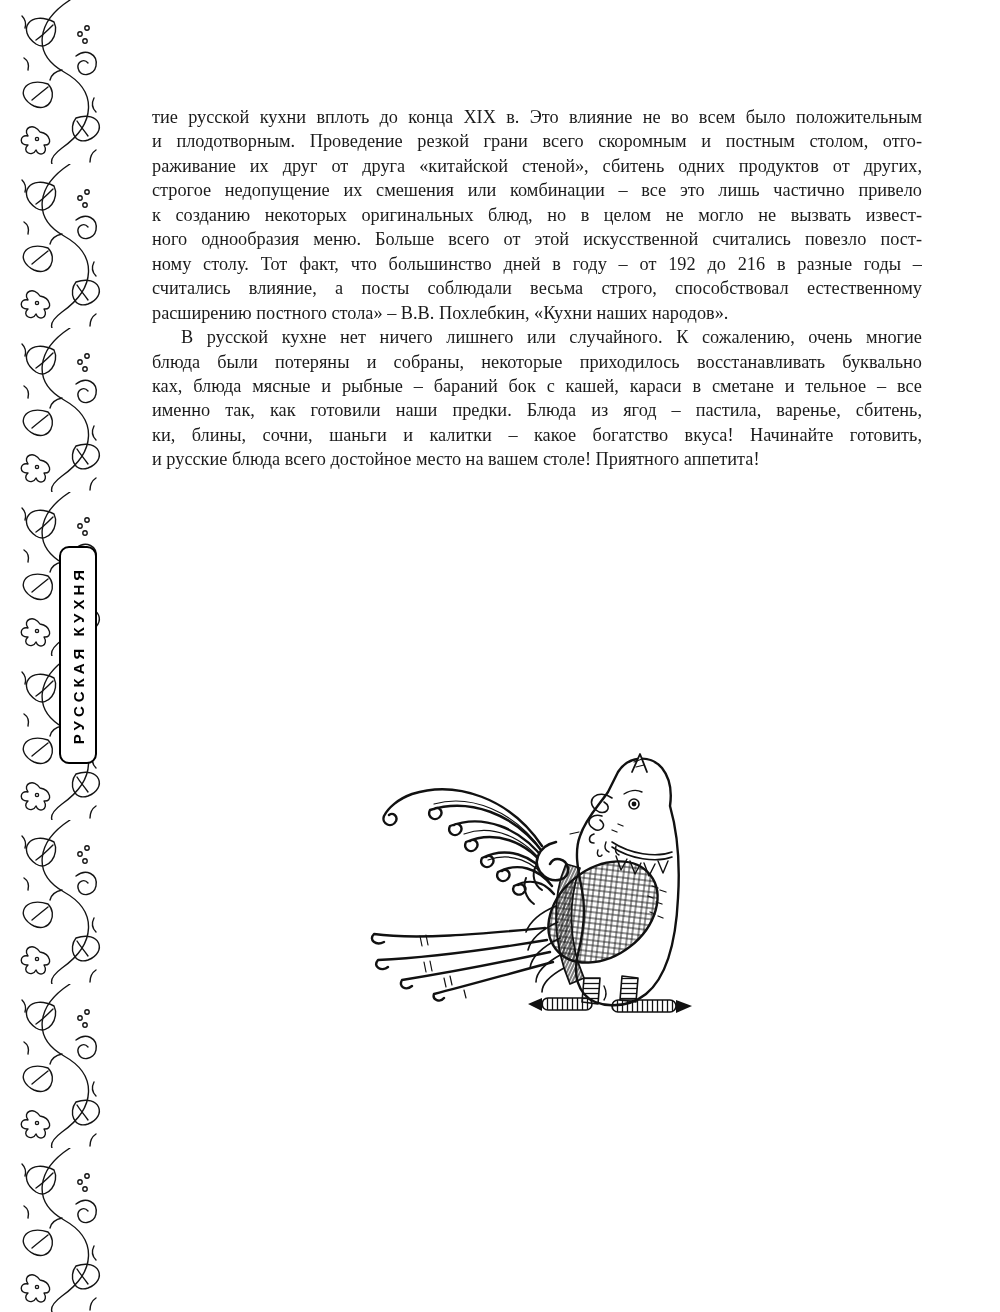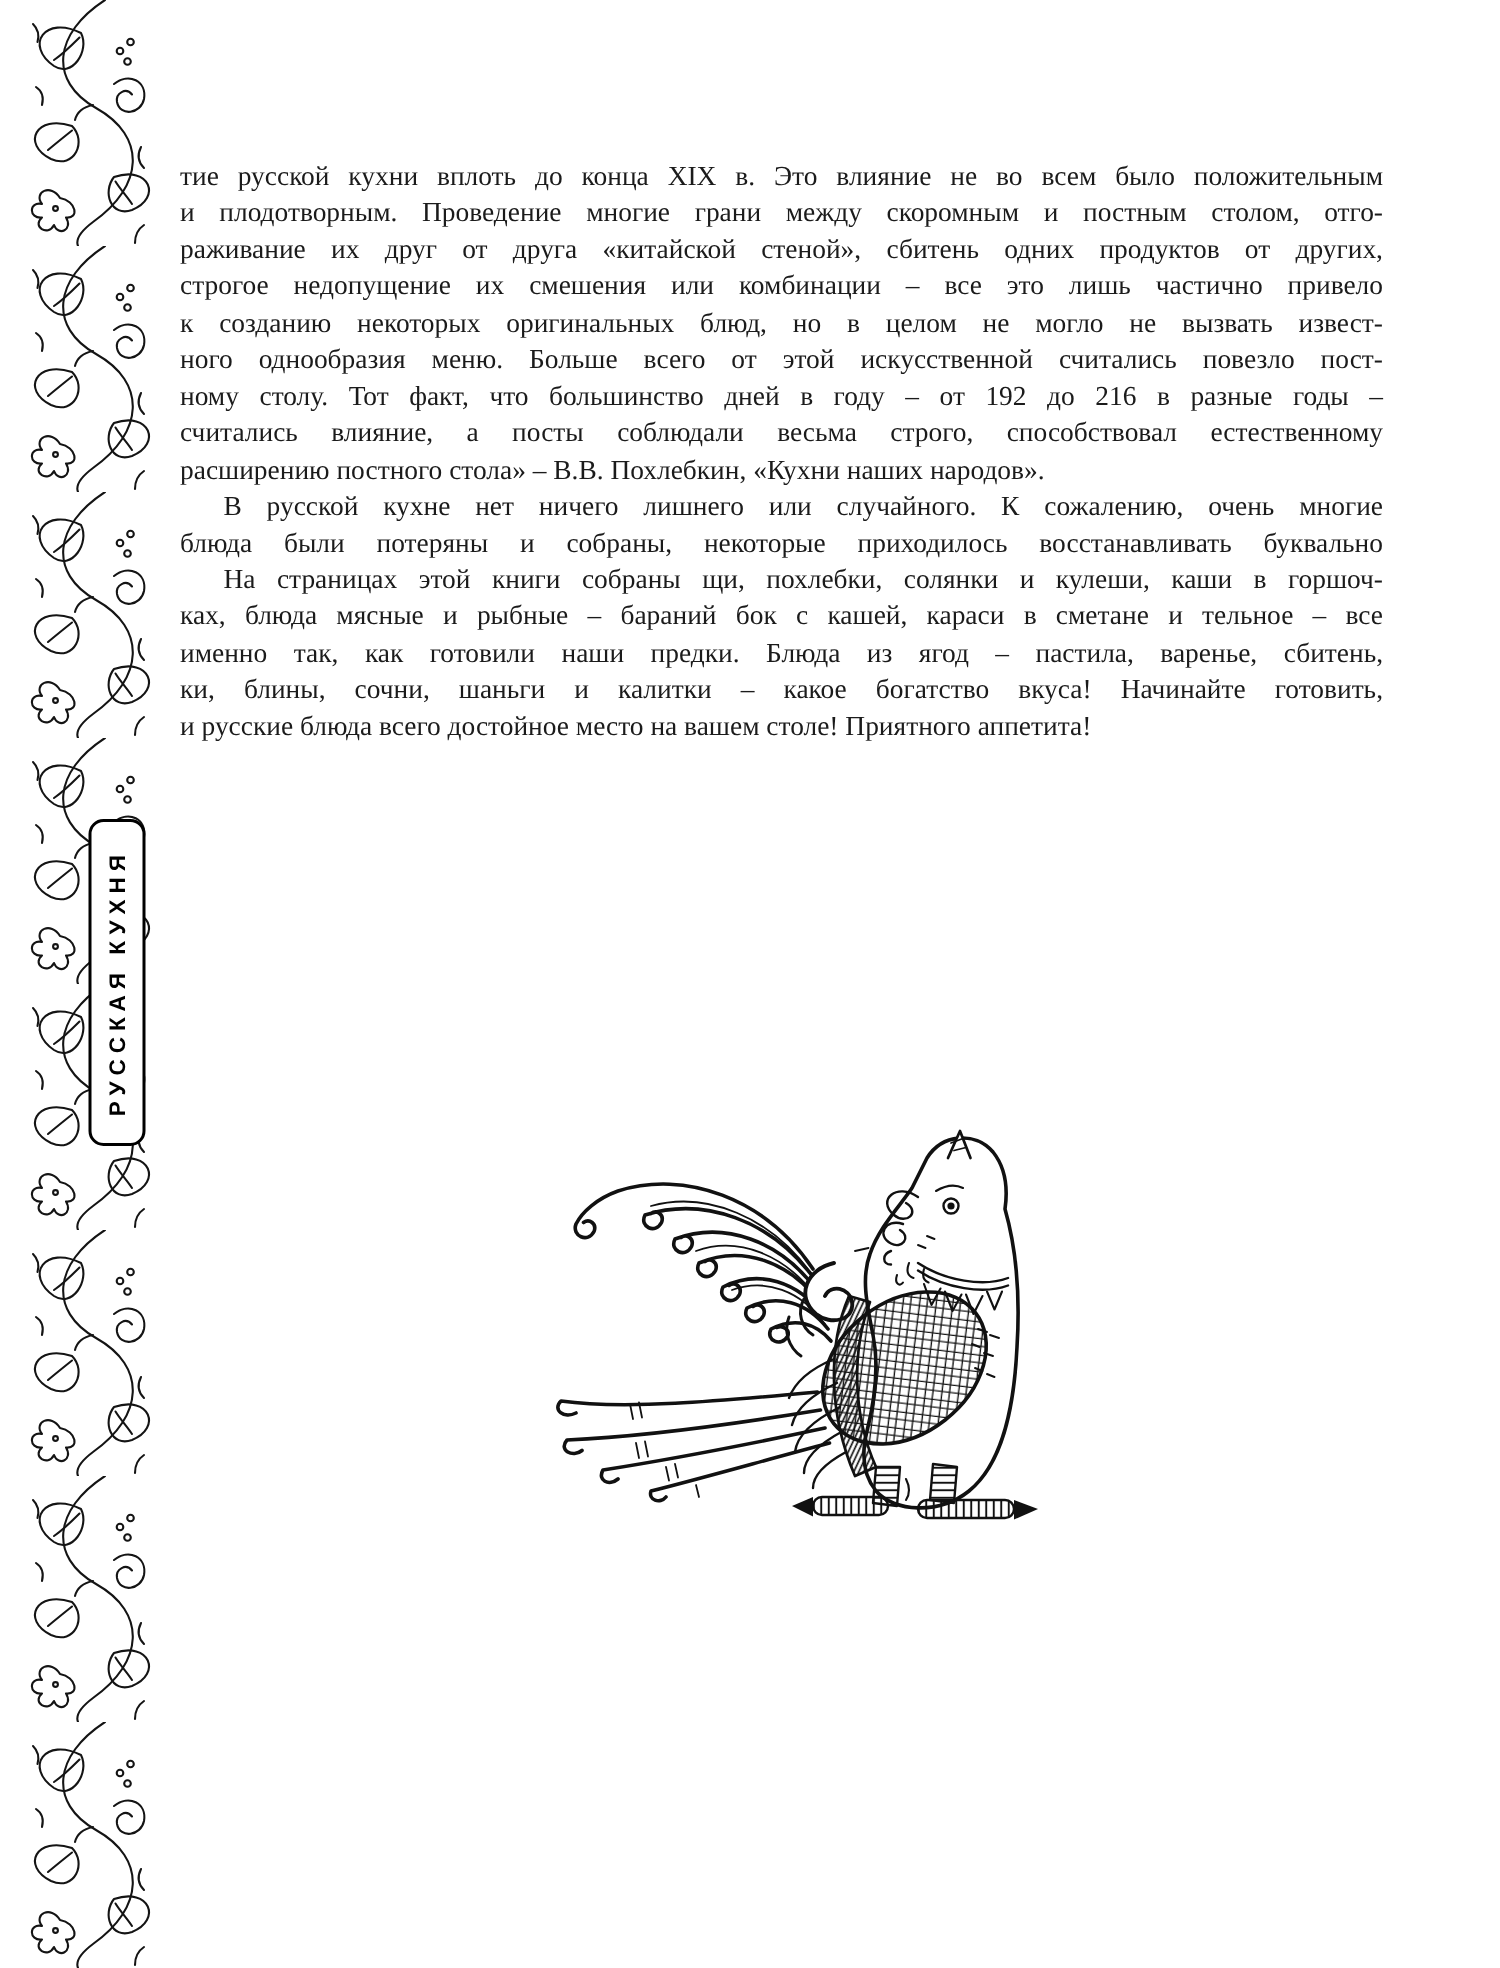--- a/index.html
+++ b/index.html
@@ -25,21 +25,21 @@
     font-family:"Liberation Sans", sans-serif;font-weight:700;
     font-size:15px;letter-spacing:4px;color:#000;white-space:nowrap;
   }
 
   
   .bodytext{
     position:absolute;left:120px;top:105px;width:802px;
     font-size:18.3px;line-height:24.45px;color:#1b1b1b;z-index:2;
   }
   .paragraph{margin:0;}
-  .line{text-align:justify;text-align-last:justify;}
+  .line{text-align:justify;text-align-last:justify;margin-left:32px;}
   .line.lastline{text-align-last:left;}
   .line.indent{text-indent:29px;}
 
   
   .illustration{position:absolute;left:360px;top:746px;width:340px;height:268px;z-index:2;}
 </style>
 </head>
 <body>
 
 <div class="page">
@@ -72,35 +72,34 @@
     <rect x="0" y="0" width="96" height="1312" fill="url(#vine)"></rect>
   </svg>
 
   <div class="spine-tab">
     <span class="spine-text">РУССКАЯ КУХНЯ</span>
   </div>
 
   <div class="bodytext">
       <div class="paragraph">
         <div class="line">тие русской кухни вплоть до конца XIX в. Это влияние не во всем было положительным</div>
-        <div class="line">и плодотворным. Проведение многие грани между скоромным и постным столом, отго-</div>
+        <div class="line">и плодотворным. Проведение резкой грани всего скоромным и постным столом, отго-</div>
         <div class="line">раживание их друг от друга «китайской стеной», сбитень одних продуктов от других,</div>
         <div class="line">строгое недопущение их смешения или комбинации – все это лишь частично привело</div>
         <div class="line">к созданию некоторых оригинальных блюд, но в целом не могло не вызвать извест-</div>
         <div class="line">ного однообразия меню. Больше всего от этой искусственной считались повезло пост-</div>
         <div class="line">ному столу. Тот факт, что большинство дней в году – от 192 до 216 в разные годы –</div>
         <div class="line">считались влияние, а посты соблюдали весьма строго, способствовал естественному</div>
         <div class="line lastline">расширению постного стола» – В.В. Похлебкин, «Кухни наших народов».</div>
       </div>
       <div class="paragraph">
         <div class="line indent">В русской кухне нет ничего лишнего или случайного. К сожалению, очень многие</div>
         <div class="line">блюда были потеряны и собраны, некоторые приходилось восстанавливать буквально</div>
       </div>
       <div class="paragraph">
-        <div class="line indent">На страницах этой книги собраны щи, похлебки, солянки и кулеши, каши в горшоч-</div>
         <div class="line">ках, блюда мясные и рыбные – бараний бок с кашей, караси в сметане и тельное – все</div>
         <div class="line">именно так, как готовили наши предки. Блюда из ягод – пастила, варенье, сбитень,</div>
         <div class="line">ки, блины, сочни, шаньги и калитки – какое богатство вкуса! Начинайте готовить,</div>
         <div class="line lastline">и русские блюда всего достойное место на вашем столе! Приятного аппетита!</div>
       </div>
     </div>
 
   <svg class="illustration" viewBox="0 0 340 268" width="340" height="268" aria-hidden="true">
     <defs>
       <pattern id="crossHatch" width="11" height="11" patternUnits="userSpaceOnUse" patternTransform="rotate(45)">

